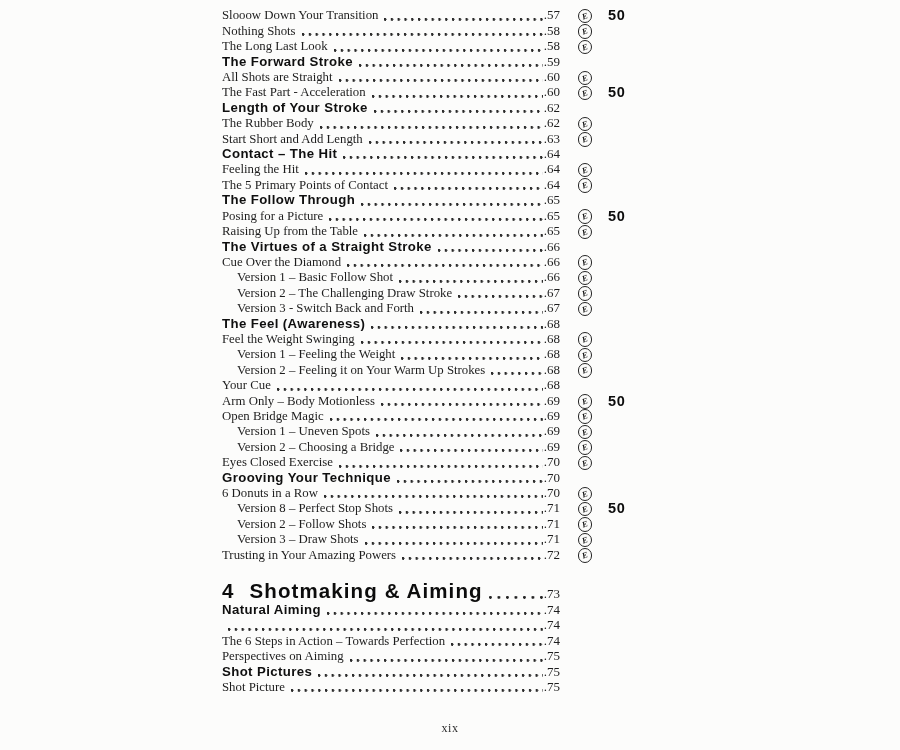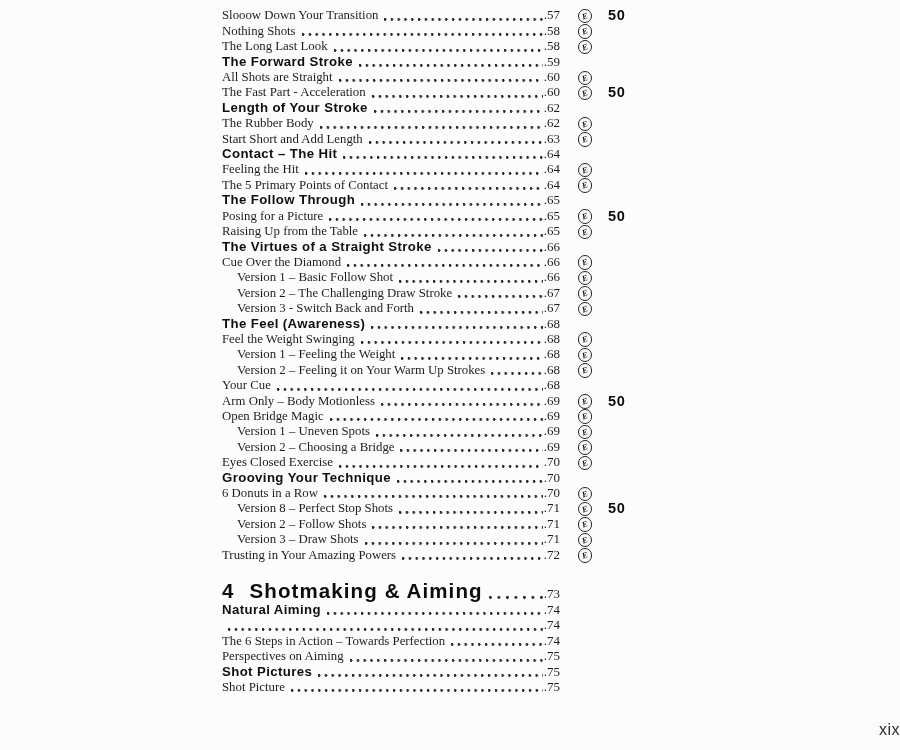--- a/index.html
+++ b/index.html
@@ -50,22 +50,22 @@
     font-family:"Liberation Sans",sans-serif;font-weight:bold;
     font-size:20.5px;letter-spacing:1.1px;color:#0c0c0c;
   }
   .chapter .chnum{margin-right:15px}
   .chapter .leader{
     background-image:radial-gradient(circle at 1.4px 1.4px,#242424 1.15px,rgba(0,0,0,0) 1.65px);
     background-size:8.5px 3px;background-position:left 0 bottom 4px;
   }
   .chapter .pagenum{font-size:13px}
   .footer{
-    position:absolute;left:0;right:0;top:721px;text-align:right;
-    font-family:Liberation Sans, sans-serif;font-size:16px;color:#2e2e2e;
+    position:absolute;left:0;right:0;top:721px;text-align:center;
+    font-family:Liberation Serif, serif;font-size:12px;color:#2e2e2e;
     letter-spacing:.5px;
   }
 </style>
 </head>
 <body>
 
 <div class="toc">
     <div class="row item">
     <div class="entry-main">
       <span class="label">Slooow Down Your Transition</span>

